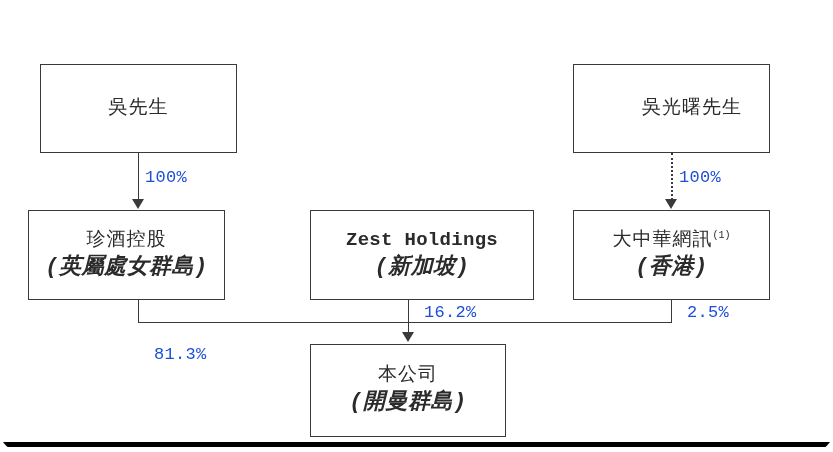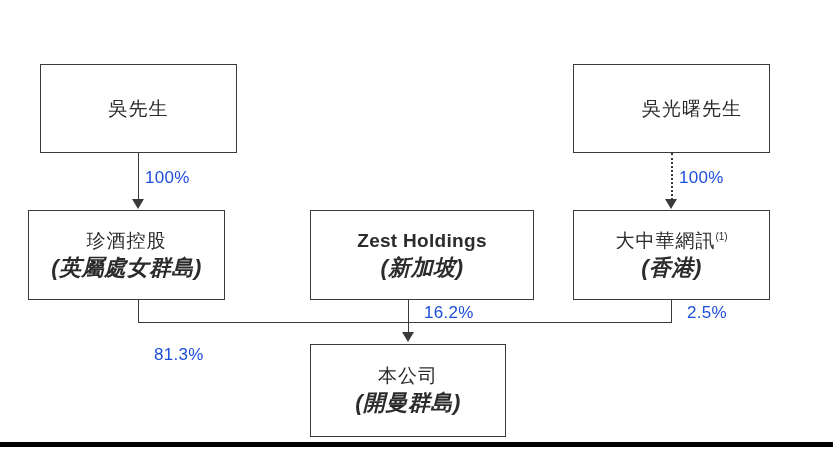--- a/index.html
+++ b/index.html
@@ -5,22 +5,23 @@
   html, body {
     margin: 0;
     padding: 0;
     background: #ffffff;
   }
   #chart-root {
     position: relative;
     width: 833px;
     height: 452px;
     background: #ffffff;
-    font-family: Liberation Sans, sans-serif;
+    font-family: Liberation Mono, monospace;
     overflow: hidden;
+    border-radius: 21px;
   }
 
   
   .node {
     position: absolute;
     box-sizing: border-box;
     border: 1.5px solid #3a3a3a;
     background: #ffffff;
     display: flex;
     flex-direction: column;

